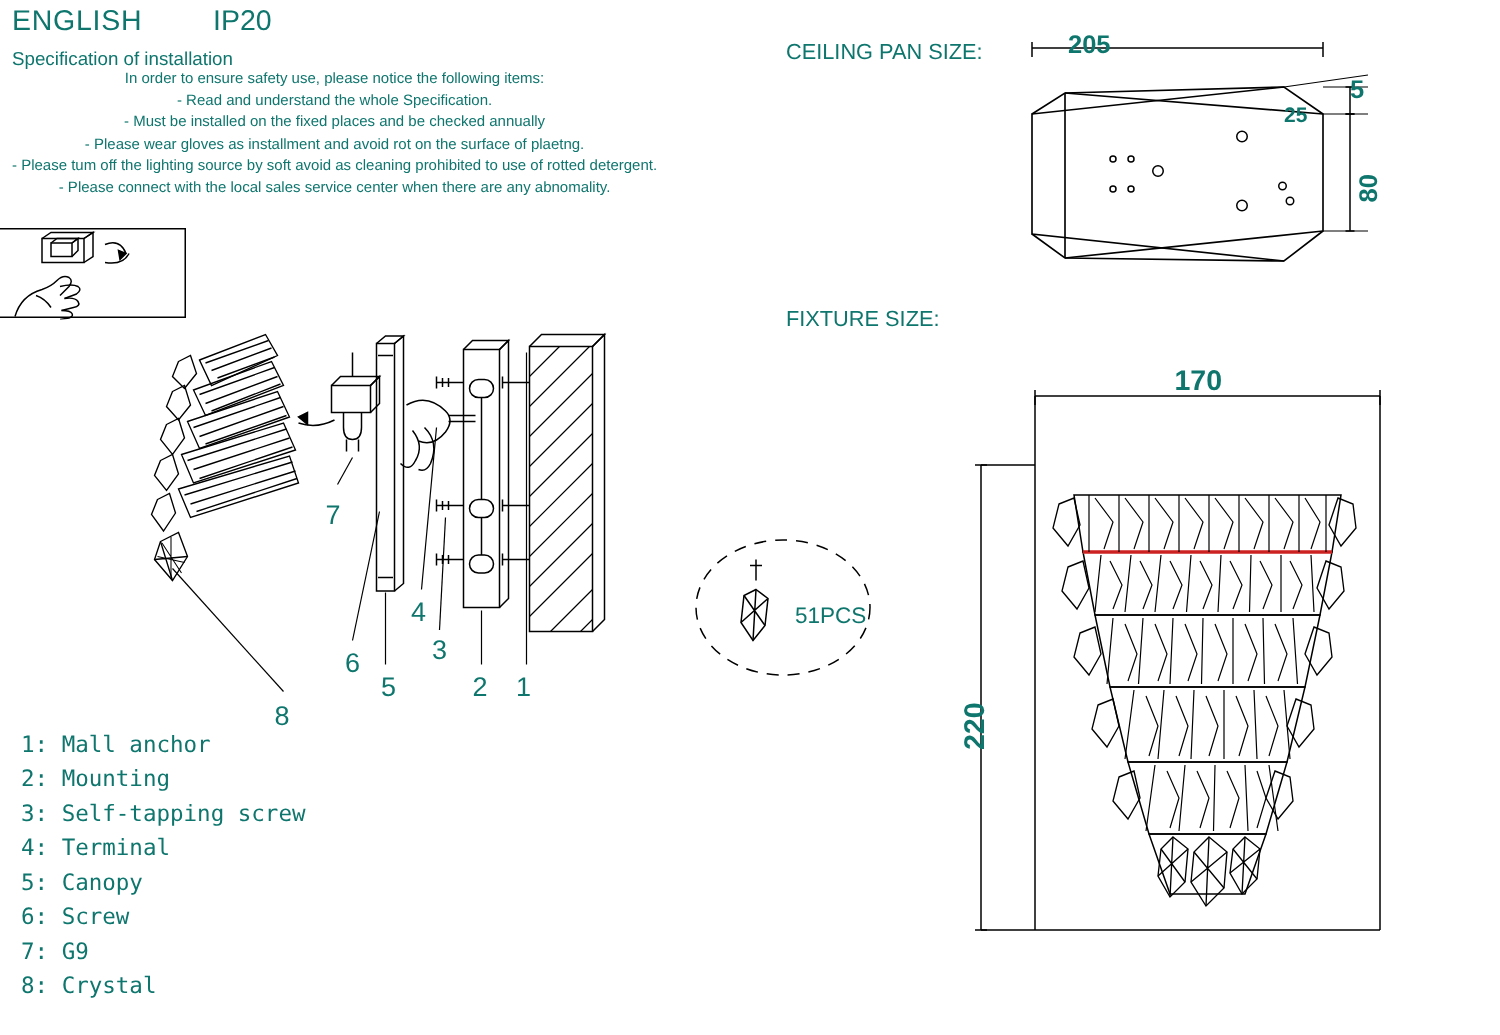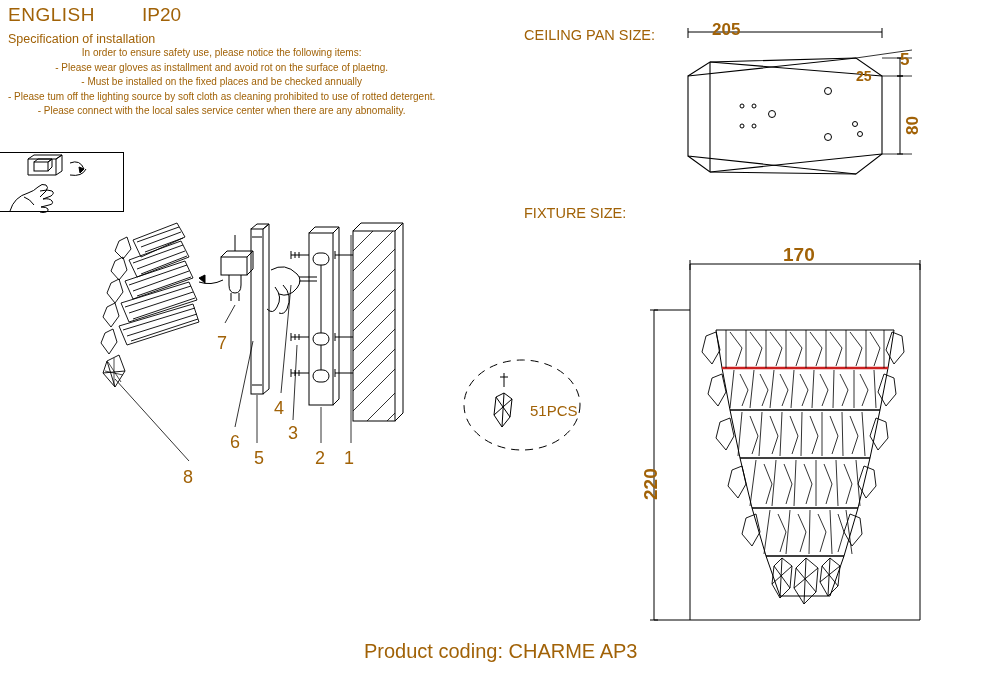--- a/index.html
+++ b/index.html
@@ -7,21 +7,21 @@
     padding: 0;
     background: #ffffff;
   }
   #page {
     position: relative;
     width: 1000px;
     height: 690px;
     background: #ffffff;
     overflow: hidden;
     font-family: "Liberation Sans", sans-serif;
-    color: #a16207;
+    color: #0f766e;
   }
   .abs { position: absolute; }
 
   
   #lang-label {
     left: 8px; top: 4px;
     font-size: 19px;
     letter-spacing: 0.5px;
   }
   #ip-label {
@@ -119,23 +119,24 @@
 <body>
 
 <div id="page">
 
   <div class="abs" id="lang-label">ENGLISH</div>
   <div class="abs" id="ip-label">IP20</div>
   <div class="abs" id="spec-title">Specification of installation</div>
 
   <div class="abs" id="spec-lines">
     <div>In order to ensure safety use, please notice the following items:</div>
+    <div>- Read and understand the whole Specification.</div>
+    <div>- Must be installed on the fixed places and be checked annually</div>
     <div>- Please wear gloves as installment and avoid rot on the surface of plaetng.</div>
-    <div>- Must be installed on the fixed places and be checked annually</div>
-    <div>- Please tum off the lighting source by soft cloth as cleaning prohibited to use of rotted detergent.</div>
+    <div>- Please tum off the lighting source by soft avoid as cleaning prohibited to use of rotted detergent.</div>
     <div>- Please connect with the local sales service center when there are any abnomality.</div>
   </div>
 
   <div class="abs" id="hand-box">
     <svg width="124" height="60" viewBox="0 0 124 60">
 
       <g class="ln" stroke-width="1">
         <path d="M28 6 L56 6 L56 22 L28 22 Z"></path>
         <path d="M28 6 L34 2 L62 2 L56 6"></path>
         <path d="M56 6 L62 2 L62 18 L56 22"></path>
@@ -272,20 +273,30 @@
 
   <div class="abs callout" id="cn-1">1</div>
   <div class="abs callout" id="cn-2">2</div>
   <div class="abs callout" id="cn-3">3</div>
   <div class="abs callout" id="cn-4">4</div>
   <div class="abs callout" id="cn-5">5</div>
   <div class="abs callout" id="cn-6">6</div>
   <div class="abs callout" id="cn-7">7</div>
   <div class="abs callout" id="cn-8">8</div>
 
+  <div class="abs" id="legend">
+    <div>1: Mall anchor</div>
+    <div>2: Mounting</div>
+    <div>3: Self-tapping screw</div>
+    <div>4: Terminal</div>
+    <div>5: Canopy</div>
+    <div>6: Screw</div>
+    <div>7: G9</div>
+    <div>8: Crystal</div>
+  </div>
 
   <div class="abs" id="ceiling-pan-title">CEILING PAN  SIZE:</div>
 
   <div class="abs" style="left:650px; top:14px; width:350px; height:180px;">
     <svg width="350" height="180" viewBox="0 0 350 180">
 
       <g class="ln" stroke-width="1">
         <path d="M38 18 L232 18"></path>
         <path d="M38 14 L38 24"></path>
         <path d="M232 14 L232 24"></path>
@@ -438,15 +449,14 @@
         <path d="M234 216 L244 220 L246 236 L236 248 L228 234 Z"></path>
         <path d="M116 268 L126 264 L130 282 L122 296 L112 284 Z"></path>
         <path d="M220 264 L230 268 L232 284 L222 296 L214 282 Z"></path>
       </g>
     </svg>
   </div>
 
   <div class="abs dim" id="dim-170">170</div>
   <div class="abs dim dim-v" id="dim-220">220</div>
 
-  <div class="abs" id="product-coding">Product coding: CHARME AP3</div>
 
 </div>
 
 </body></html>

